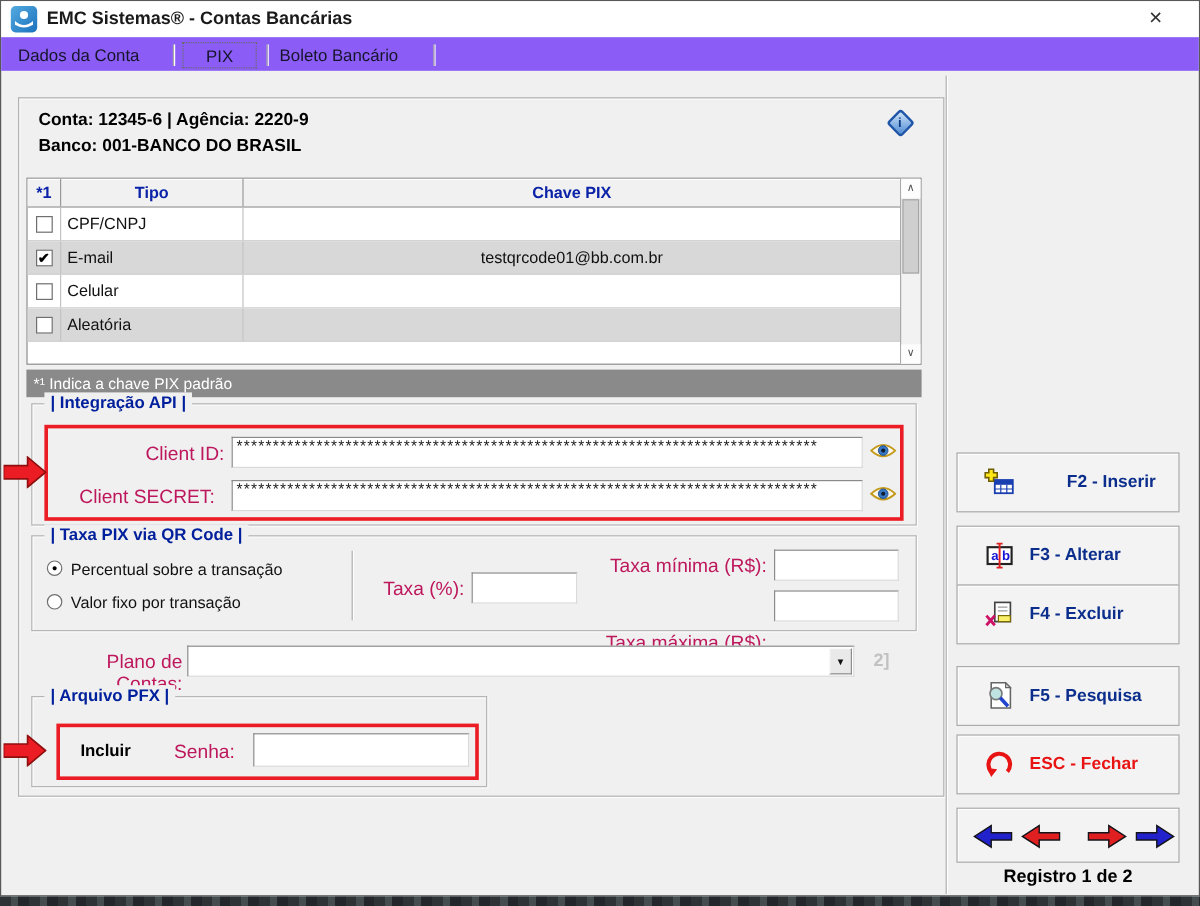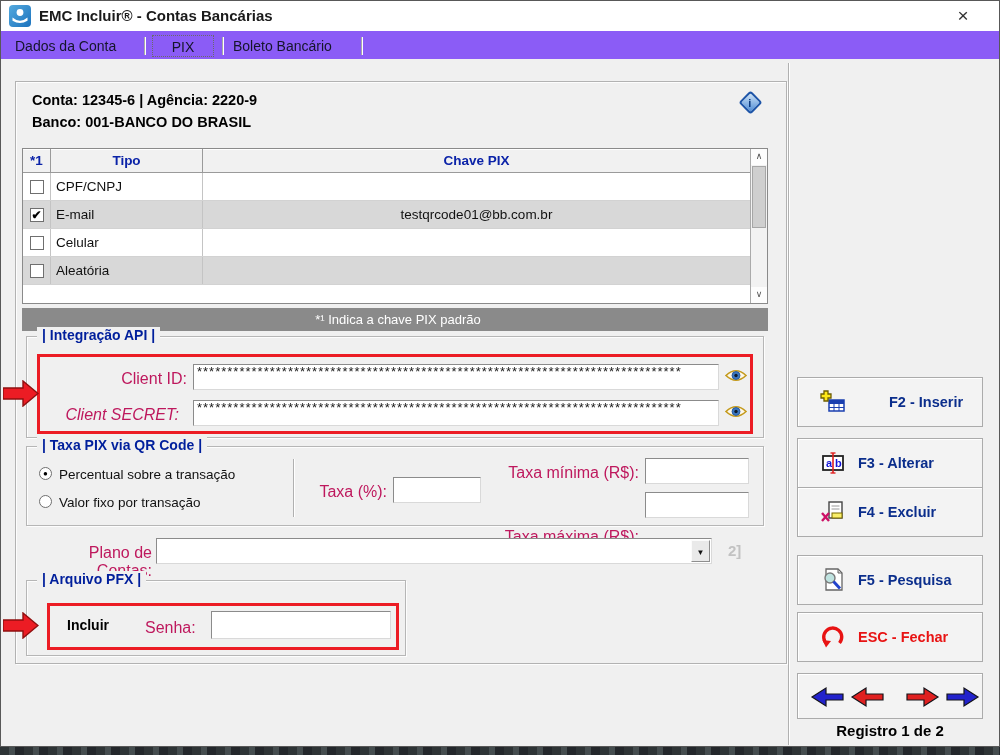--- a/index.html
+++ b/index.html
@@ -42,21 +42,21 @@
   .c-chave { flex:1; text-align:center; }
   .checkbox { width:14px; height:14px; background:#fff; border:1px solid #6f6f6f; font-size:12px; line-height:12px;
               text-align:center; color:#000; font-weight:bold; }
   
   .vscroll { position:absolute; right:0; top:0; width:17px; height:154px; background:#f2f2f2; border-left:1px solid #aaa; }
   .vs-btn { position:absolute; left:0; width:16px; height:16px; background:#fdfdfd; color:#505050;
             font-size:9px; text-align:center; line-height:15px; }
   .vs-thumb { position:absolute; left:1px; top:17px; width:14px; height:62px; background:#cfcfcf; border:1px solid #a6a6a6; }
 
   .footnote { position:absolute; left:6px; top:226px; width:746px; height:23px; background:#8a8a8a; color:#fff;
-              font-size:13px; line-height:23px; padding-left:6px;text-align:center; }
+              font-size:13px; line-height:23px; padding-left:6px; }
 
   
   .group { position:absolute; background:#f0f0f0; border:1px solid #b6b6b6;
            box-shadow: inset 1px 1px 0 #fdfdfd, 1px 1px 0 #fdfdfd; }
   .group-title { position:absolute; top:-10px; left:10px; background:#f0f0f0; padding:0 5px;
                  color:#001f9c; font-weight:bold; font-size:14px; }
   .redbox { position:absolute; border:3px solid #ec1c24; }
 
   .fldlabel { position:absolute; font-size:16px; color:#be185d; text-align:right; }
   .sunken { background:#fff; border:1px solid; border-color:#8b8b8b #d9d9d9 #d9d9d9 #8b8b8b; }
@@ -105,21 +105,21 @@
 <div id="screen">
   <div id="window">
 
     <div class="titlebar">
       <div class="app-icon">
         <svg width="22" height="22" viewBox="0 0 22 22">
           <circle cx="11" cy="7.5" r="3.4" fill="#ffffff"></circle>
           <path d="M3.5,12.5 q7.5,6.5 15,0 l0,3.2 q-7.5,4.6 -15,0 z" fill="#ffffff"></path>
         </svg>
       </div>
-      <div class="title-text">EMC Incluir® - Contas Bancárias</div>
+      <div class="title-text">EMC Sistemas® - Contas Bancárias</div>
       <div class="close-btn">×</div>
     </div>
 
     <div class="tabstrip">
       <div class="tab" style="left:10px;">Dados da Conta</div>
       <div class="tab-sep" style="left:143px;"></div>
       <div class="tab active" style="left:151px; width:62px;">PIX</div>
       <div class="tab-sep" style="left:221px;"></div>
       <div class="tab" style="left:228px;">Boleto Bancário</div>
       <div class="tab-sep" style="left:360px;"></div>
@@ -184,21 +184,21 @@
         <div class="sunken" style="position:absolute; left:166px; top:27px; width:526px; height:26px;">
           <div class="stars" style="left:0; top:0; width:520px;">********************************************************************************</div>
         </div>
         <div class="eye" style="left:698px; top:31px;">
           <svg width="22" height="15" viewBox="0 0 22 15">
             <path d="M1,7.5 Q11,-2 21,7.5 Q11,17 1,7.5 Z" fill="#fdf7e9" stroke="#c49a1c" stroke-width="1.6"></path>
             <circle cx="11" cy="7.5" r="4" fill="#3a77c2" stroke="#1d4e8f" stroke-width="0.8"></circle>
             <circle cx="11" cy="7.5" r="1.7" fill="#0d1b2e"></circle>
           </svg>
         </div>
-        <div class="fldlabel" style="left:12px; top:69px; width:140px;font-style:italic;">Client SECRET:</div>
+        <div class="fldlabel" style="left:12px; top:69px; width:140px;">Client SECRET:</div>
         <div class="sunken" style="position:absolute; left:166px; top:63px; width:526px; height:26px;">
           <div class="stars" style="left:0; top:0; width:520px;">********************************************************************************</div>
         </div>
         <div class="eye" style="left:698px; top:67px;">
           <svg width="22" height="15" viewBox="0 0 22 15">
             <path d="M1,7.5 Q11,-2 21,7.5 Q11,17 1,7.5 Z" fill="#fdf7e9" stroke="#c49a1c" stroke-width="1.6"></path>
             <circle cx="11" cy="7.5" r="4" fill="#3a77c2" stroke="#1d4e8f" stroke-width="0.8"></circle>
             <circle cx="11" cy="7.5" r="1.7" fill="#0d1b2e"></circle>
           </svg>
         </div>

